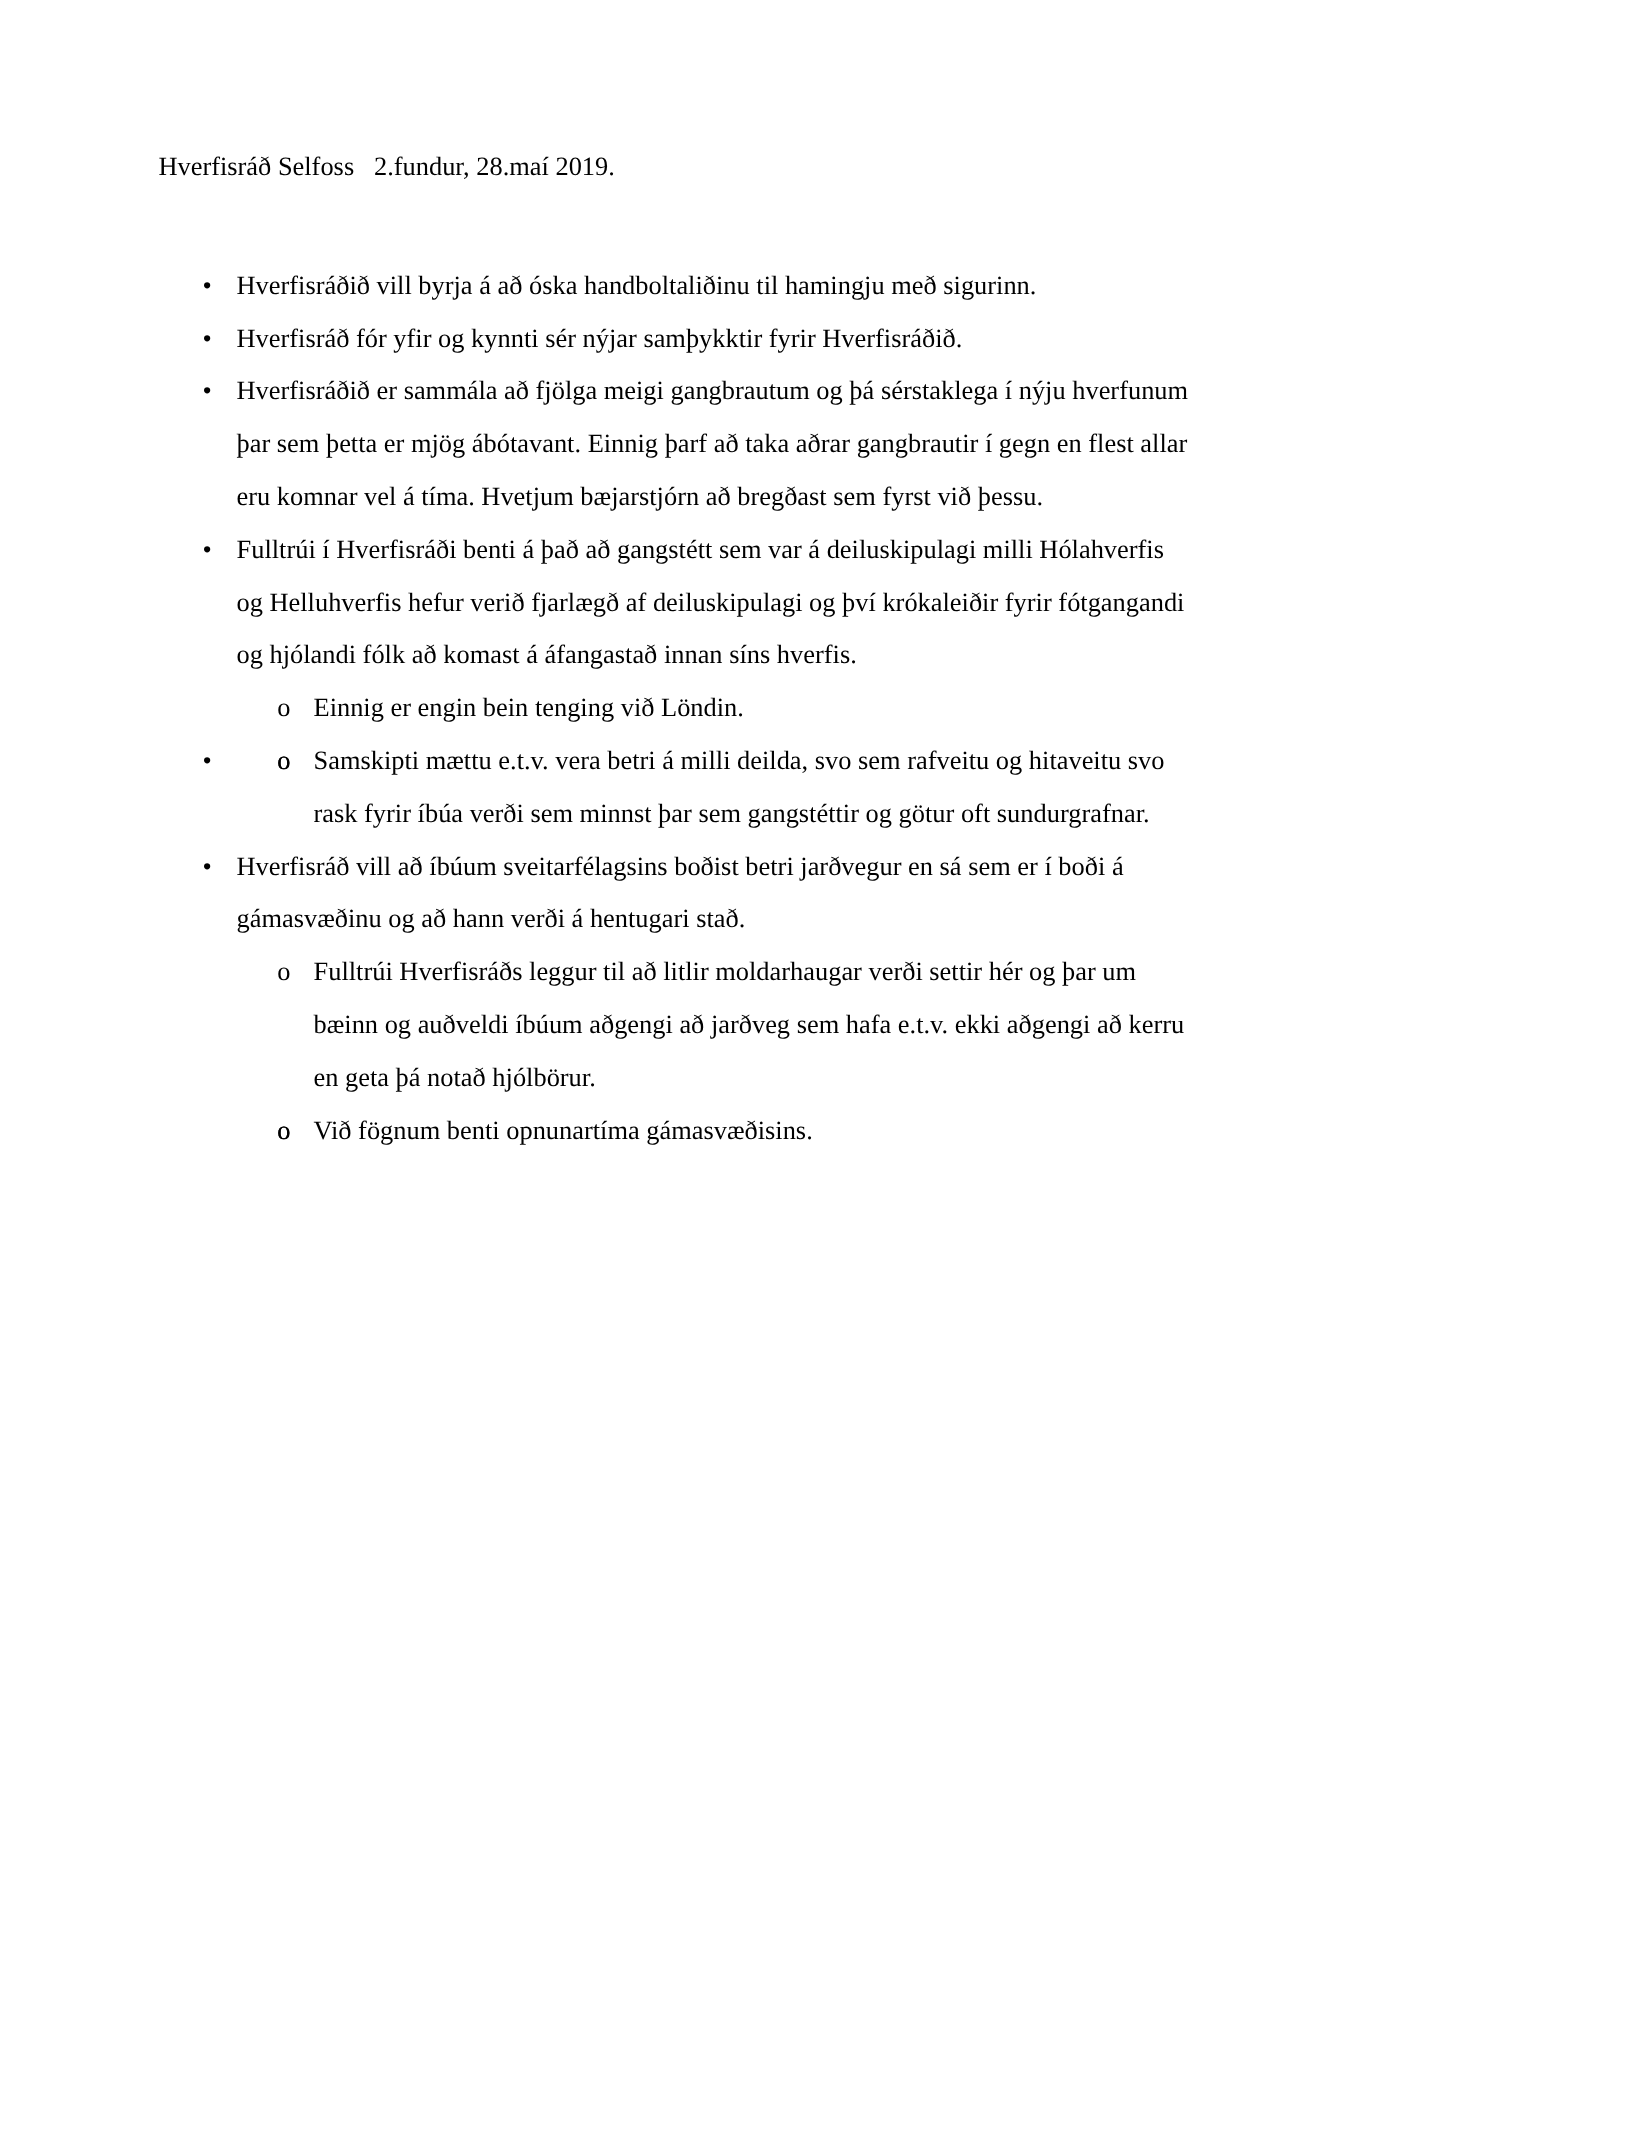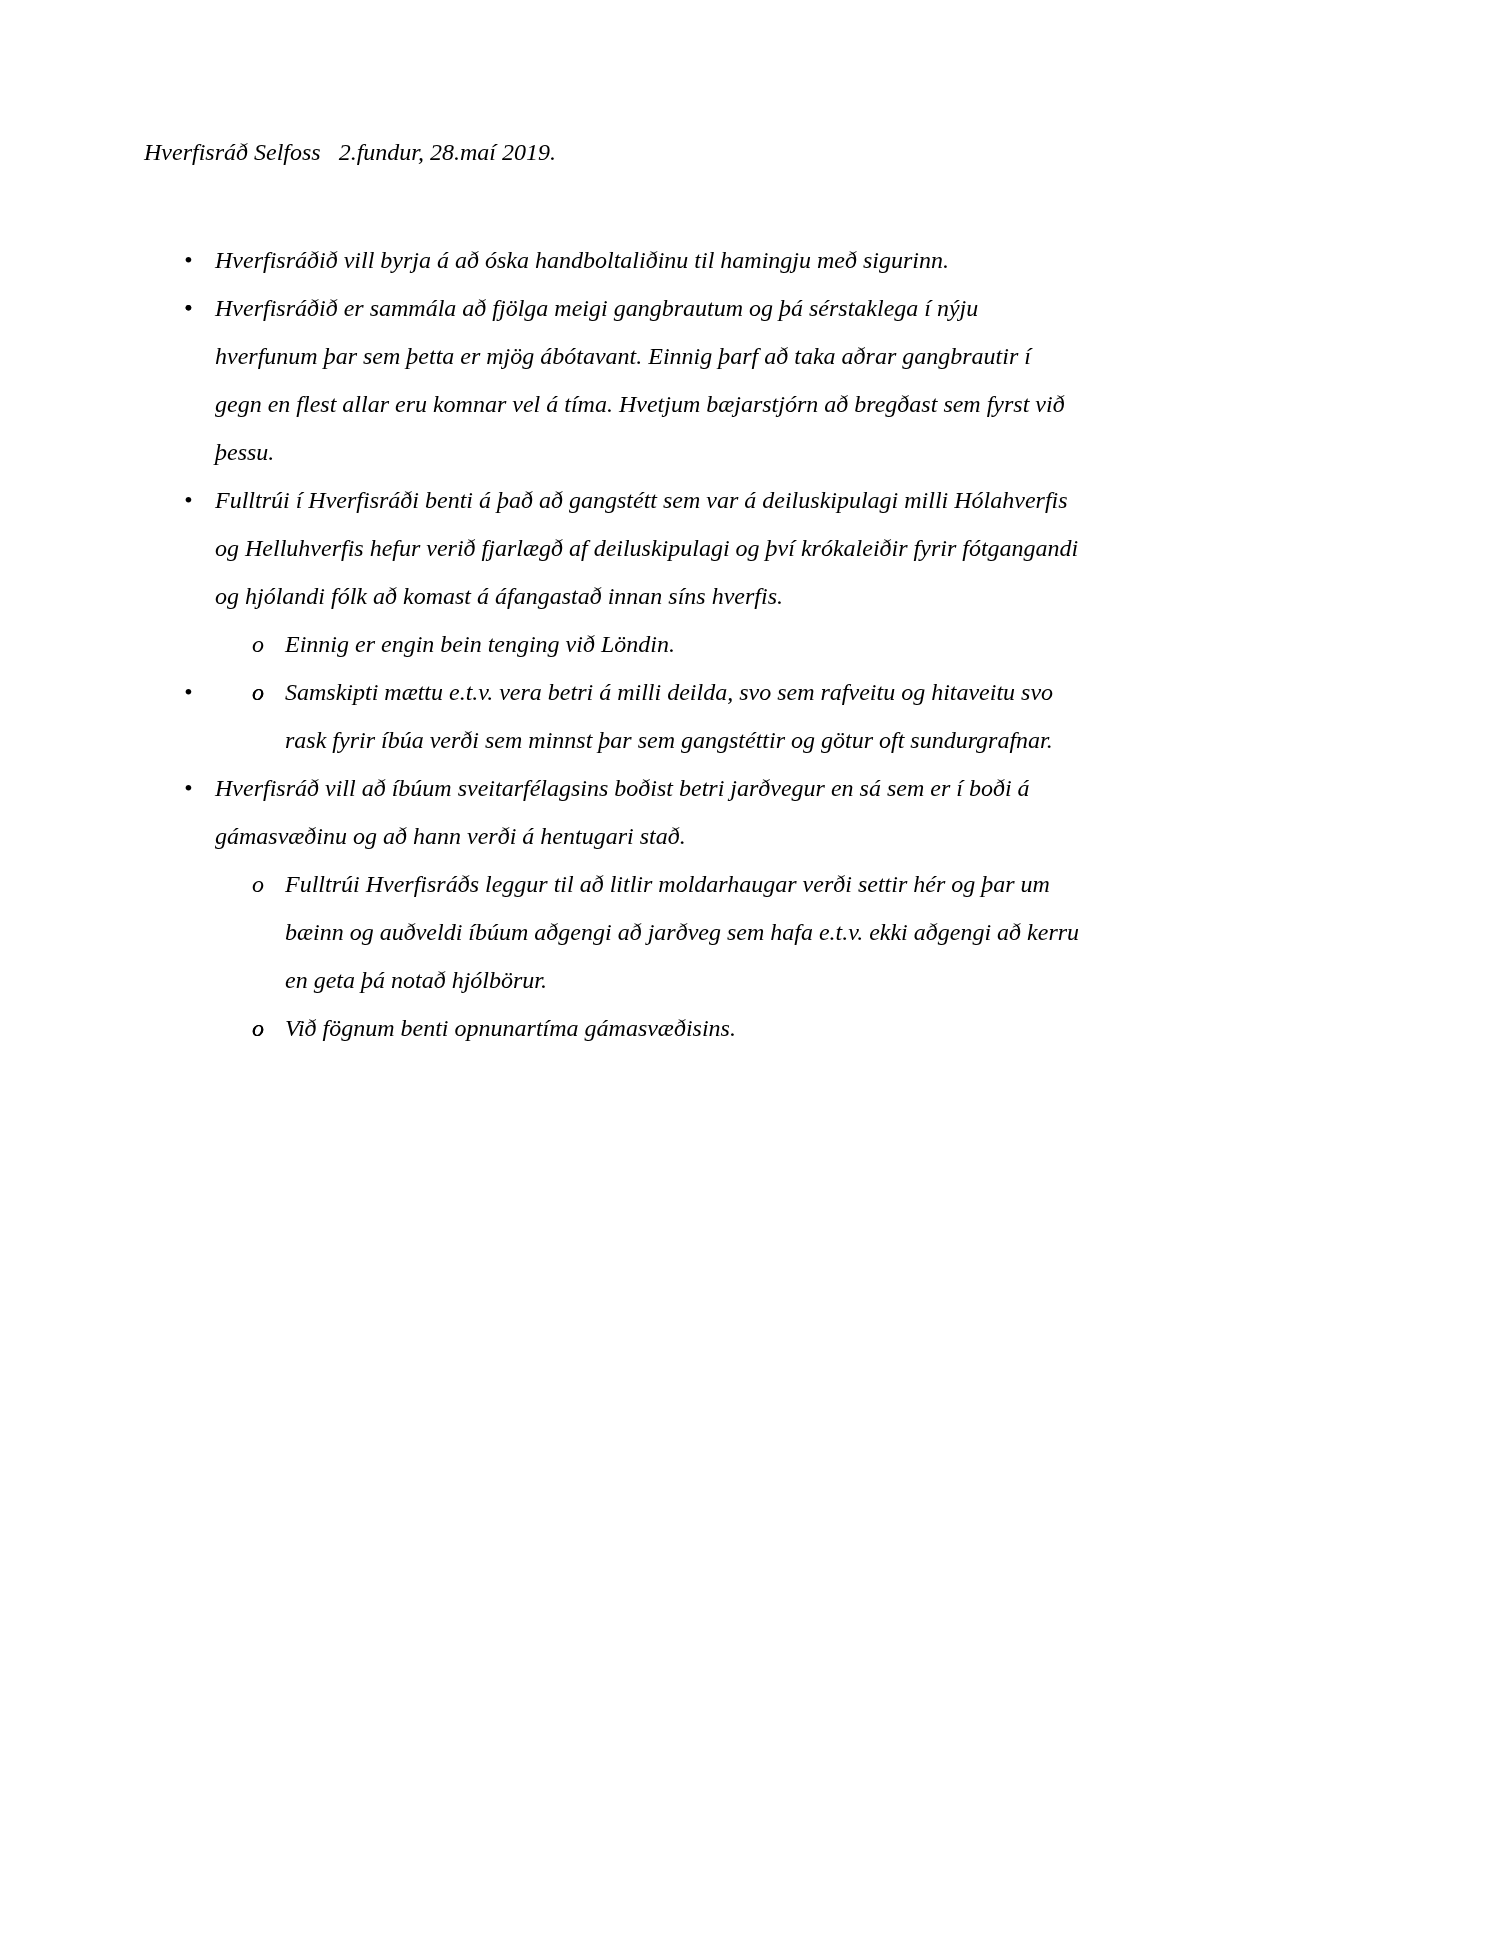--- a/index.html
+++ b/index.html
@@ -9,21 +9,20 @@
     height: 1942px;
     font-family: "Liberation Serif", serif;
     color: #000000;
     overflow: hidden;
   }
   .page {
     width: 1500px;
     height: 1766px;
     background: #ffffff;
     padding: 128px 0 0 144px;
-    font-style: italic;
   }
   .title {
     font-size: 24px;
     line-height: 48px;
     white-space: pre-wrap;
     margin-bottom: 60px;
   }
   .content {
     width: 938px;
     font-size: 24px;
@@ -59,20 +58,21 @@
   <div class="content">
     <ul>
 
       <li class="li1">
         <span class="m1">•</span>
         <span>Hverfisráðið vill byrja á að óska handboltaliðinu til hamingju með sigurinn.</span>
       </li>
 
       <li class="li1">
         <span class="m1">•</span>
+        <span>Hverfisráð fór yfir og kynnti sér nýjar samþykktir fyrir Hverfisráðið.</span>
       </li>
 
       <li class="li1">
         <span class="m1">•</span>
         <span>Hverfisráðið er sammála að fjölga meigi gangbrautum og þá sérstaklega í nýju hverfunum þar sem þetta er mjög ábótavant. Einnig þarf að taka aðrar gangbrautir í gegn en flest allar eru komnar vel á tíma. Hvetjum bæjarstjórn að bregðast sem fyrst við þessu.</span>
       </li>
 
       <li class="li1">
         <span class="m1">•</span>
         <span>Fulltrúi í Hverfisráði benti á það að gangstétt sem var á deiluskipulagi milli Hólahverfis og Helluhverfis hefur verið fjarlægð af deiluskipulagi og því krókaleiðir fyrir fótgangandi og hjólandi fólk að komast á áfangastað innan síns hverfis.</span>

